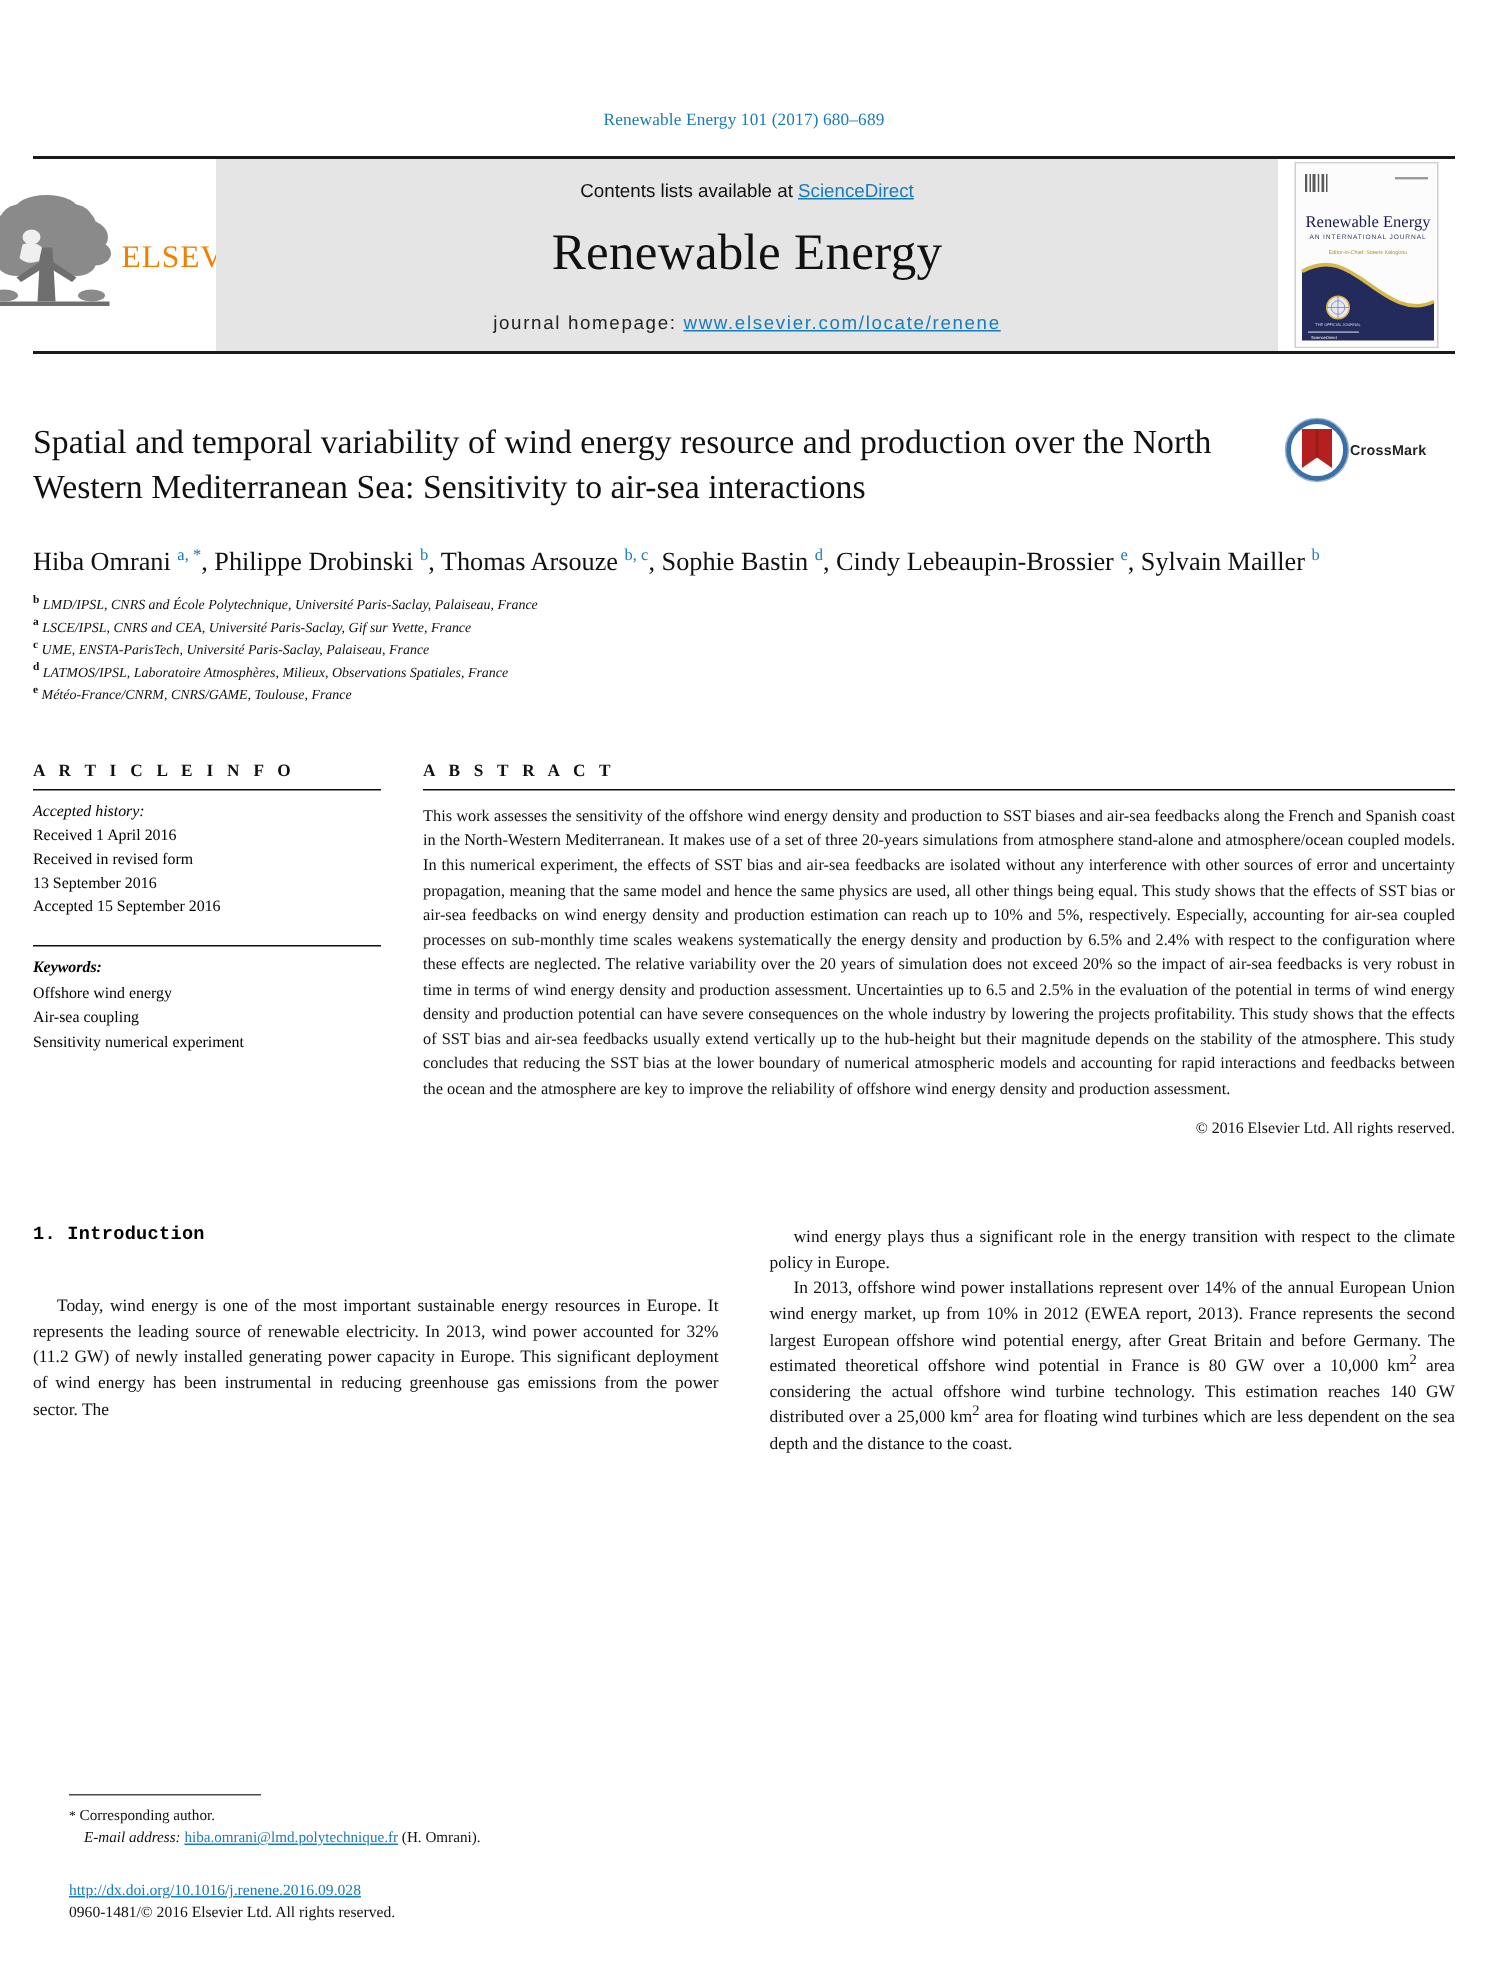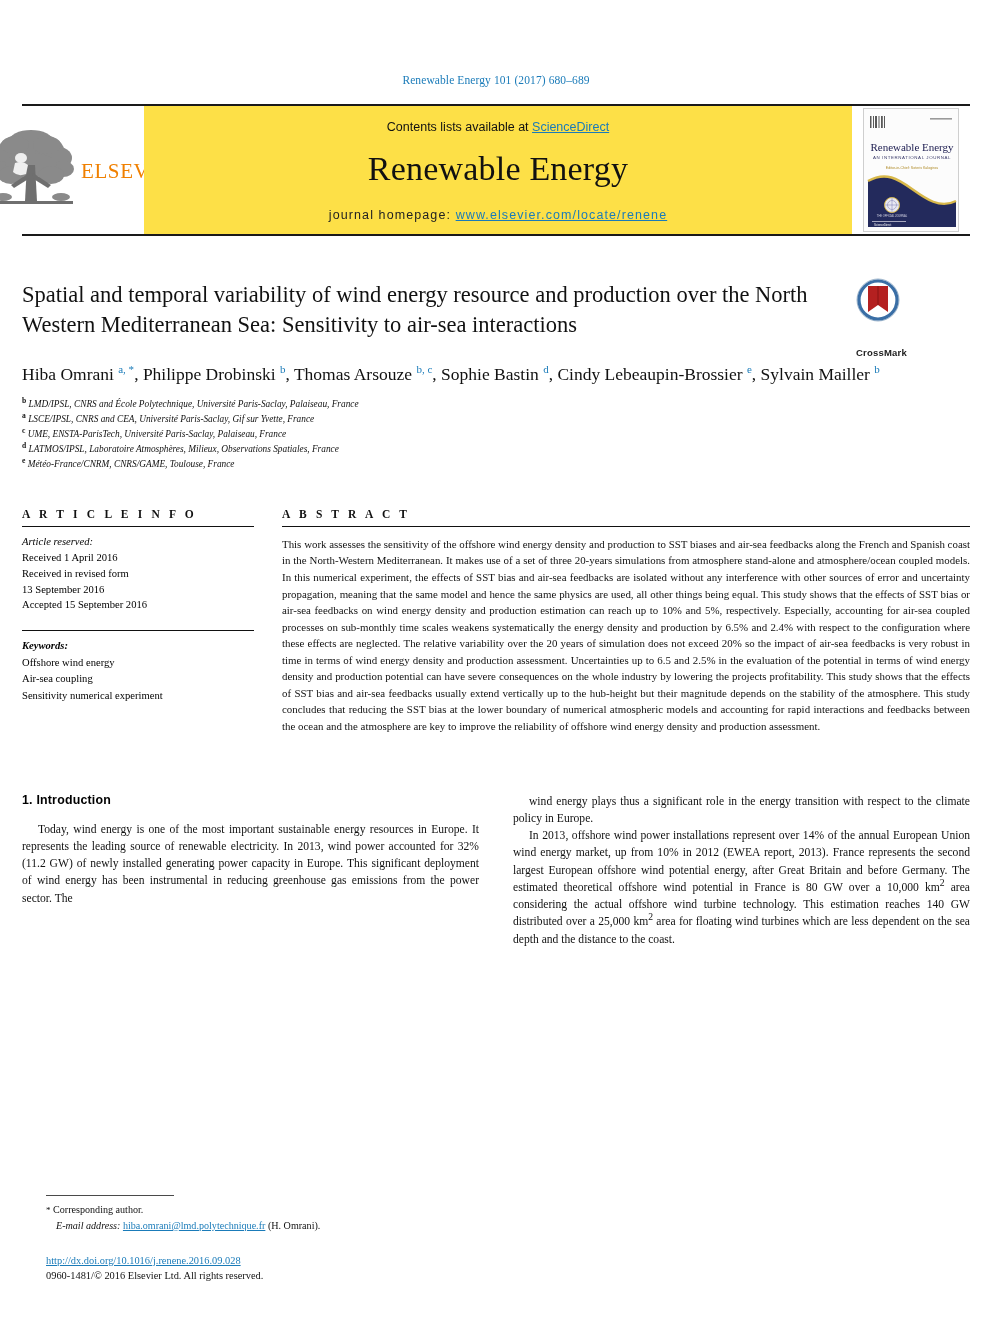--- a/index.html
+++ b/index.html
@@ -47,21 +47,21 @@
   .elsevier-word {
     font-family: "Liberation Serif", serif;
     font-size: 21px;
     letter-spacing: .6px;
     color: #f08000;
     line-height: 1;
     margin-top: 1px;
   }
   .mast-center {
     flex: 1 1 auto;
-    background: #fde047;
+    background: #e5e5e5;
     display: flex;
     flex-direction: column;
     align-items: center;
     justify-content: center;
     padding: 8px 0 6px;
   }
   .contents-line { font-family: "Liberation Sans", sans-serif; font-size: 12.5px; color: #111; }
   .contents-line .sd { color: #1a7bb9; }
   .journal-name {
     font-family: "Liberation Serif", serif;
@@ -96,22 +96,22 @@
     font-weight: normal;
     color: #111;
     margin: 0;
   }
   .crossmark {
     position: absolute;
     right: 4px;
     top: -2px;
     width: 110px;
     display: flex;
-    flex-direction: column;
-    gap: 24px;
+    flex-direction: row;
+    align-items: center;
   }
   .cm-badge { width: 44px; height: 44px; }
   .cm-label {
     font-family: "Liberation Sans", sans-serif;
     font-size: 9.5px;
     font-weight: bold;
     color: #222;
     margin-top: 1px;
     letter-spacing: .2px;
   }
@@ -165,24 +165,24 @@
   }
 
   
   .body-cols {
     margin-top: 58px;
     display: flex;
     gap: 34px;
   }
   .body-col { flex: 1 1 0; }
   .body-h2 {
-    font-family: Liberation Sans, sans-serif;
+    font-family: Liberation Mono, monospace;
     font-size: 12.4px;
     font-weight: bold;
-    margin: 0 0 14px 0;
+    margin: 0 0 32px 0;
     letter-spacing: .2px;
   }
   .body-p {
     font-size: 11.6px;
     line-height: 1.49;
     text-align: justify;
     margin: 0;
     text-indent: 16px;
     color: #111;
   }
@@ -327,39 +327,40 @@
     <div><sup>d</sup> <span>LATMOS/IPSL, Laboratoire Atmosphères, Milieux, Observations Spatiales, France</span></div>
     <div><sup>e</sup> <span>Météo-France/CNRM, CNRS/GAME, Toulouse, France</span></div>
   </div>
 
   <div class="info-abstract">
 
     <div class="col-info">
       <div class="sec-head">A R T I C L E   I N F O</div>
       <div class="rule"></div>
       <div class="history">
-        <div class="lbl">Article reserved:</div>
+        <div class="lbl">Accepted history:</div>
         <div>Received 1 April 2016</div>
         <div>Received in revised form</div>
         <div>13 September 2016</div>
         <div>Accepted 15 September 2016</div>
       </div>
       <div class="rule-short"></div>
       <div class="keywords">
         <div class="lbl">Keywords:</div>
         <div>Offshore wind energy</div>
         <div>Air-sea coupling</div>
         <div>Sensitivity numerical experiment</div>
       </div>
     </div>
 
     <div class="col-abstract">
       <div class="sec-head">A B S T R A C T</div>
       <div class="rule"></div>
       <div class="abstract-text">This work assesses the sensitivity of the offshore wind energy density and production to SST biases and air-sea feedbacks along the French and Spanish coast in the North-Western Mediterranean. It makes use of a set of three 20-years simulations from atmosphere stand-alone and atmosphere/ocean coupled models. In this numerical experiment, the effects of SST bias and air-sea feedbacks are isolated without any interference with other sources of error and uncertainty propagation, meaning that the same model and hence the same physics are used, all other things being equal. This study shows that the effects of SST bias or air-sea feedbacks on wind energy density and production estimation can reach up to 10% and 5%, respectively. Especially, accounting for air-sea coupled processes on sub-monthly time scales weakens systematically the energy density and production by 6.5% and 2.4% with respect to the configuration where these effects are neglected. The relative variability over the 20 years of simulation does not exceed 20% so the impact of air-sea feedbacks is very robust in time in terms of wind energy density and production assessment. Uncertainties up to 6.5 and 2.5% in the evaluation of the potential in terms of wind energy density and production potential can have severe consequences on the whole industry by lowering the projects profitability. This study shows that the effects of SST bias and air-sea feedbacks usually extend vertically up to the hub-height but their magnitude depends on the stability of the atmosphere. This study concludes that reducing the SST bias at the lower boundary of numerical atmospheric models and accounting for rapid interactions and feedbacks between the ocean and the atmosphere are key to improve the reliability of offshore wind energy density and production assessment.</div>
+      <div class="abstract-copy">© 2016 Elsevier Ltd. All rights reserved.</div>
     </div>
   </div>
 
   <div class="body-cols">
     <div class="body-col">
       <h2 class="body-h2">1. Introduction</h2>
       <p class="body-p">Today, wind energy is one of the most important sustainable energy resources in Europe. It represents the leading source of renewable electricity. In 2013, wind power accounted for 32% (11.2 GW) of newly installed generating power capacity in Europe. This significant deployment of wind energy has been instrumental in reducing greenhouse gas emissions from the power sector. The</p>
     </div>
     <div class="body-col">
       <p class="body-p">wind energy plays thus a significant role in the energy transition with respect to the climate policy in Europe.</p>

